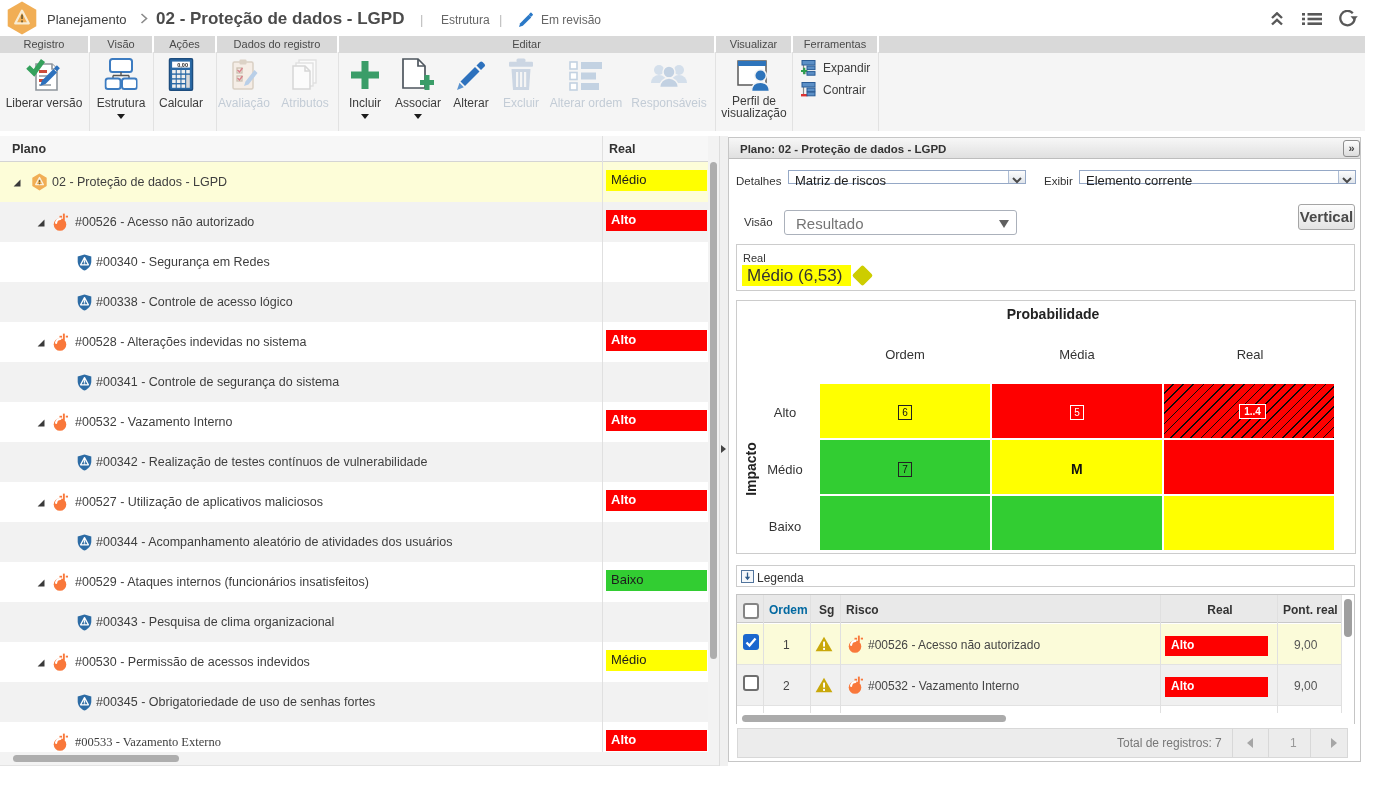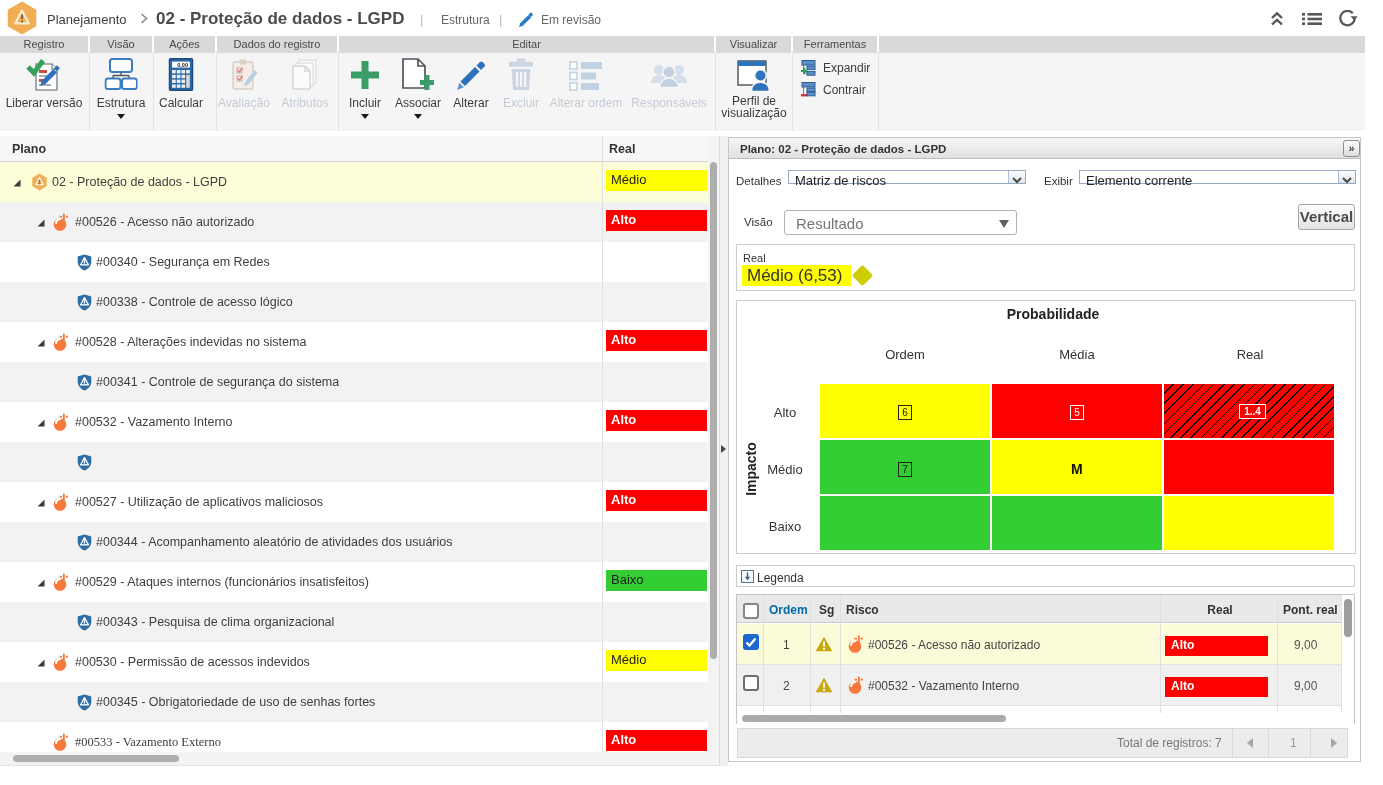--- a/index.html
+++ b/index.html
@@ -368,20 +368,21 @@
   </div>
 <div class="trow" style="top:442px;background:#f2f2f2;">
     <div class="ab" style="left:77px;top:12px;">
       <svg width="15" height="17" viewBox="0 0 15 17">
 <path d="M7.5 0.4 L14.3 2.6 V7.2 C14.3 11.7 11.4 14.8 7.5 16.6 C3.6 14.8 0.7 11.7 0.7 7.2 V2.6 Z" fill="#2d6ca5"></path>
 <path d="M7.5 3.6 L11.4 10.8 H3.6 Z" fill="none" stroke="#fff" stroke-width="1.3" stroke-linejoin="round"></path>
 <rect x="6.8" y="6.2" width="1.4" height="2.6" fill="#fff"></rect>
 <rect x="6.8" y="9.4" width="1.4" height="1.2" fill="#fff"></rect>
 </svg>
     </div>
+    <div class="ttxt" style="left:96px;">#00342 - Realização de testes contínuos de vulnerabilidade</div>
   </div>
 <div class="trow" style="top:482px;background:#fff;">
     <div class="exp" style="left:37px;top:17px;">
       <svg width="8" height="8" viewBox="0 0 8 8">
         <polygon points="0.6,7.5 7.5,0.6 7.5,7.5" fill="#3a3a3a"></polygon>
       </svg>
     </div>
     <div class="ab" style="left:53px;top:11px;">
       <svg width="16" height="18" viewBox="0 0 16 18">
 <circle cx="7" cy="11.5" r="6.3" fill="#f9783b"></circle>

